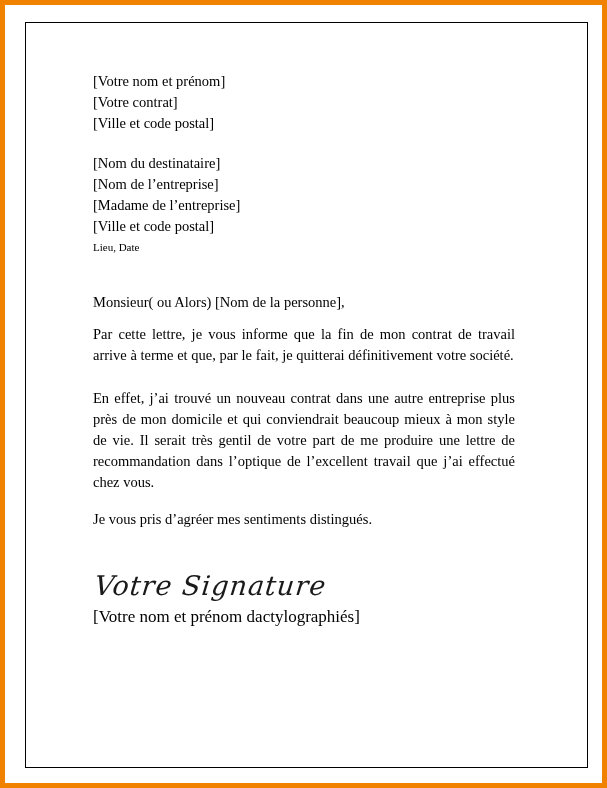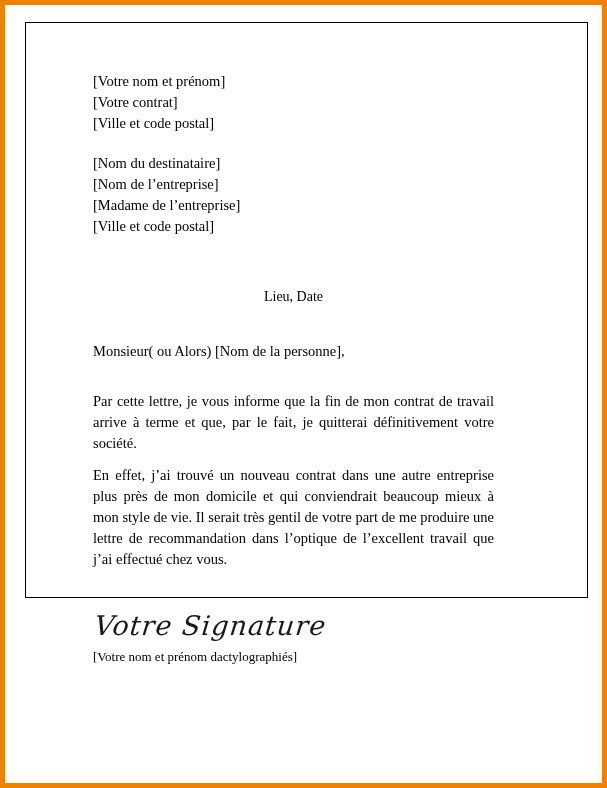--- a/index.html
+++ b/index.html
@@ -16,76 +16,75 @@
     background: #ffffff;
     overflow: hidden;
     font-family: "Liberation Serif", "DejaVu Serif", serif;
     color: #000000;
   }
   .page {
     position: absolute;
     left: 20px;   
     top: 17px;    
     width: 563px;
-    height: 576px;
+    height: 746px;
     box-sizing: border-box;
     border: 1px solid #000000;
     background: #ffffff;
-    padding: 48px 93px 0 67px;
+    padding: 48px 72px 0 67px;
   }
   .line {
     font-size: 14.5px;
     line-height: 21px;
     white-space: nowrap;
   }
   .sender-block {
     text-align: left;
   }
   .recipient-block {
     margin-top: 19px;
   }
   .date-line {
-    margin-top: 49px;
-    text-align: center;
-    font-size: 14px;
+    text-align: left;
+    font-size: 11px;
     line-height: 21px;
   }
   .salutation {
     margin-top: 34px;
     font-size: 14.5px;
     line-height: 21px;
   }
   .para {
     margin: 0;
     font-size: 14.5px;
     line-height: 21px;
     text-align: justify;
   }
-  .para-1 { margin-top: 29px; }
+  .para-1 { margin-top: 11px; }
   .para-2 { margin-top: 16px; }
-  .para-3 { margin-top: 11px; }
+  .para-3 { margin-top: 22px; }
   .closing {
     margin-top: 16px;
     font-size: 14.5px;
     line-height: 21px;
   }
   .signature-script {
     margin-top: 40px;
     font-size: 27px;
     line-height: 32px;
     font-style: italic;
     letter-spacing: 1px;
     color: #1a1a1a;
     transform: skewX(-6deg);
     transform-origin: left bottom;
     font-family: "DejaVu Serif", serif;
   }
   .typed-name {
     margin-top: 4px;
-    font-size: 13px;
+    font-size: 17px;
     line-height: 21px;
   }
 </style>
 </head>
 <body>
 
 <div class="frame">
   <div class="page">
 
     <div class="sender-block">
@@ -101,19 +100,20 @@
       <div class="line">[Ville et code postal]</div>
     </div>
 
     <div class="date-line">Lieu, Date</div>
 
     <div class="salutation">Monsieur( ou Alors) [Nom de la personne],</div>
 
     <p class="para para-1">Par cette lettre, je vous informe que la fin de mon contrat de travail arrive à terme et que, par le fait, je quitterai définitivement votre société.</p>
     <p class="para para-3">En effet, j’ai trouvé un nouveau contrat dans une autre entreprise plus près de mon domicile et qui conviendrait beaucoup mieux à mon style de vie. Il serait très gentil de votre part de me produire une lettre de recommandation dans l’optique de l’excellent travail que j’ai effectué chez vous.</p>
 
+    <div class="closing">Je vous pris d’agréer mes sentiments distingués.</div>
 
     <div class="signature-script">Votre Signature</div>
 
     <div class="typed-name">[Votre nom et prénom dactylographiés]</div>
 
   </div>
 </div>
 
 </body></html>

